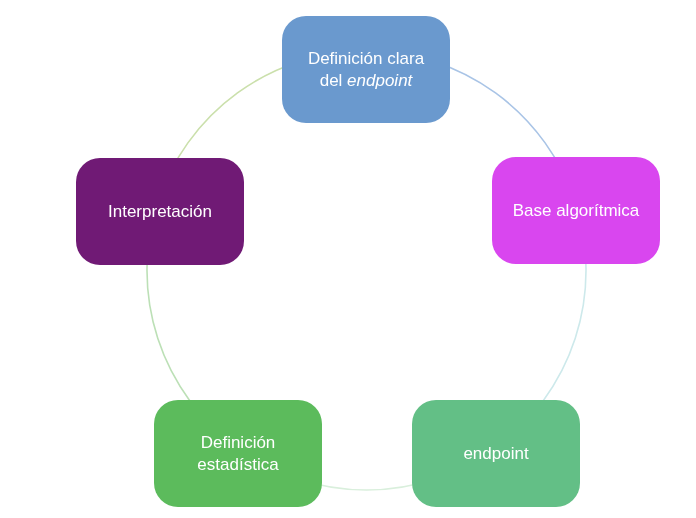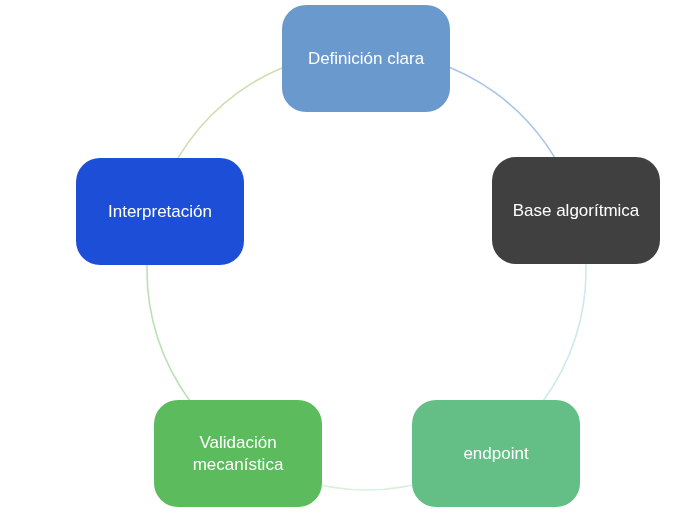--- a/index.html
+++ b/index.html
@@ -21,53 +21,54 @@
     display:flex; flex-direction:column;
     align-items:center; justify-content:center;
     text-align:center;
     color:#ffffff;
     font-size:17px;
     line-height:22px;
     padding:0 8px;
     box-sizing:border-box;
   }
   .node .line { display:block; white-space:nowrap; }
-  .node-top          { left:282px; top:5px;text-align:center;   }
+  .node-top          { left:282px; top:16px;text-align:center;   }
   .node-right        { left:492px; top:157px; }
   .node-bottom-right { left:412px; top:400px; }
   .node-bottom-left  { left:154px; top:400px; }
   .node-left         { left:76px;  top:158px; }
 </style>
 </head>
 <body>
 
 <div class="stage">
 
   <svg class="circle-layer" viewBox="0 0 696 518" xmlns="http://www.w3.org/2000/svg">
     <path d="M 366.5 51 A 219.5 219.5 0 0 1 575.27 202.67" stroke="#A9C4E6"></path>
     <path d="M 575.27 202.67 A 219.5 219.5 0 0 1 495.52 448.08" stroke="#CDE9EB"></path>
     <path d="M 495.52 448.08 A 219.5 219.5 0 0 1 237.48 448.08" stroke="#D9EFDC"></path>
     <path d="M 237.48 448.08 A 219.5 219.5 0 0 1 157.73 202.67" stroke="#BCE0B6"></path>
     <path d="M 157.73 202.67 A 219.5 219.5 0 0 1 366.5 51" stroke="#CBE0AC"></path>
   </svg>
 
   <div class="node node-top" style="background-color: rgb(106, 153, 206);">
     <span class="line">Definición clara</span>
+    <span class="line"><span>del </span><i>endpoint</i></span>
   </div>
 
-  <div class="node node-right" style="background-color: #404040;">
+  <div class="node node-right" style="background-color: #d946ef;">
     <span class="line">Base algorítmica</span>
   </div>
 
   <div class="node node-bottom-right" style="background-color: rgb(99, 191, 134);">
     <span class="line">endpoint</span>
   </div>
 
   <div class="node node-bottom-left" style="background-color: rgb(92, 187, 92);">
-    <span class="line">Validación</span>
-    <span class="line">mecanística</span>
+    <span class="line">Definición</span>
+    <span class="line">estadística</span>
   </div>
 
-  <div class="node node-left" style="background-color: #1d4ed8;">
+  <div class="node node-left" style="background-color: #701a75;">
     <span class="line">Interpretación</span>
   </div>
 
 </div>
 
 </body></html>

